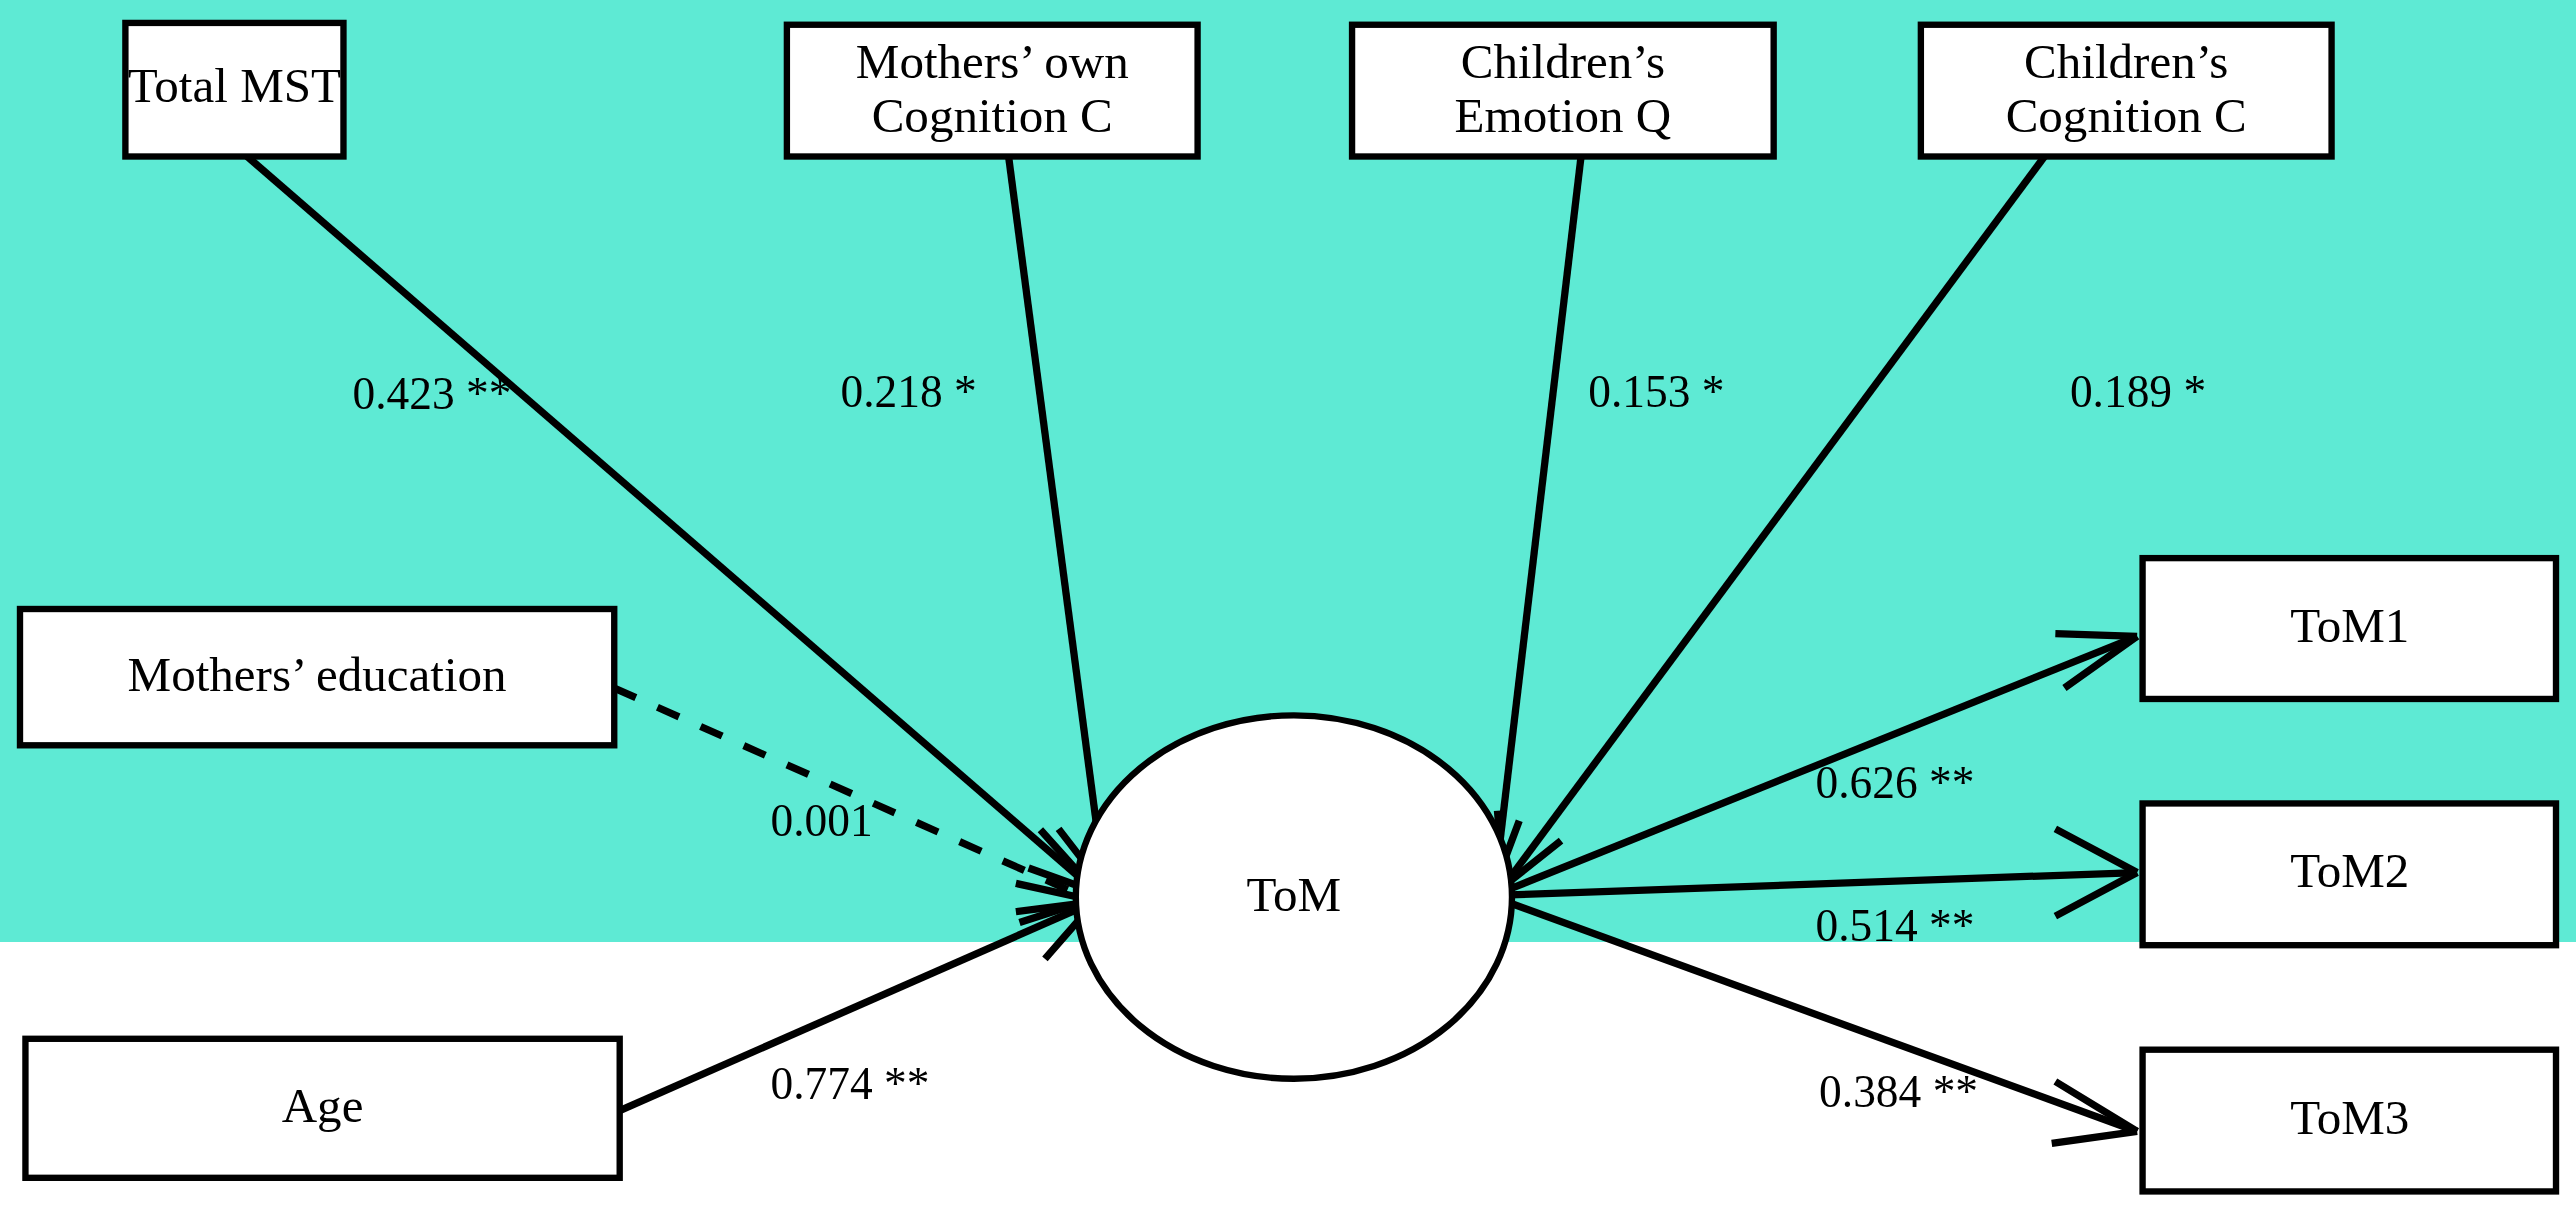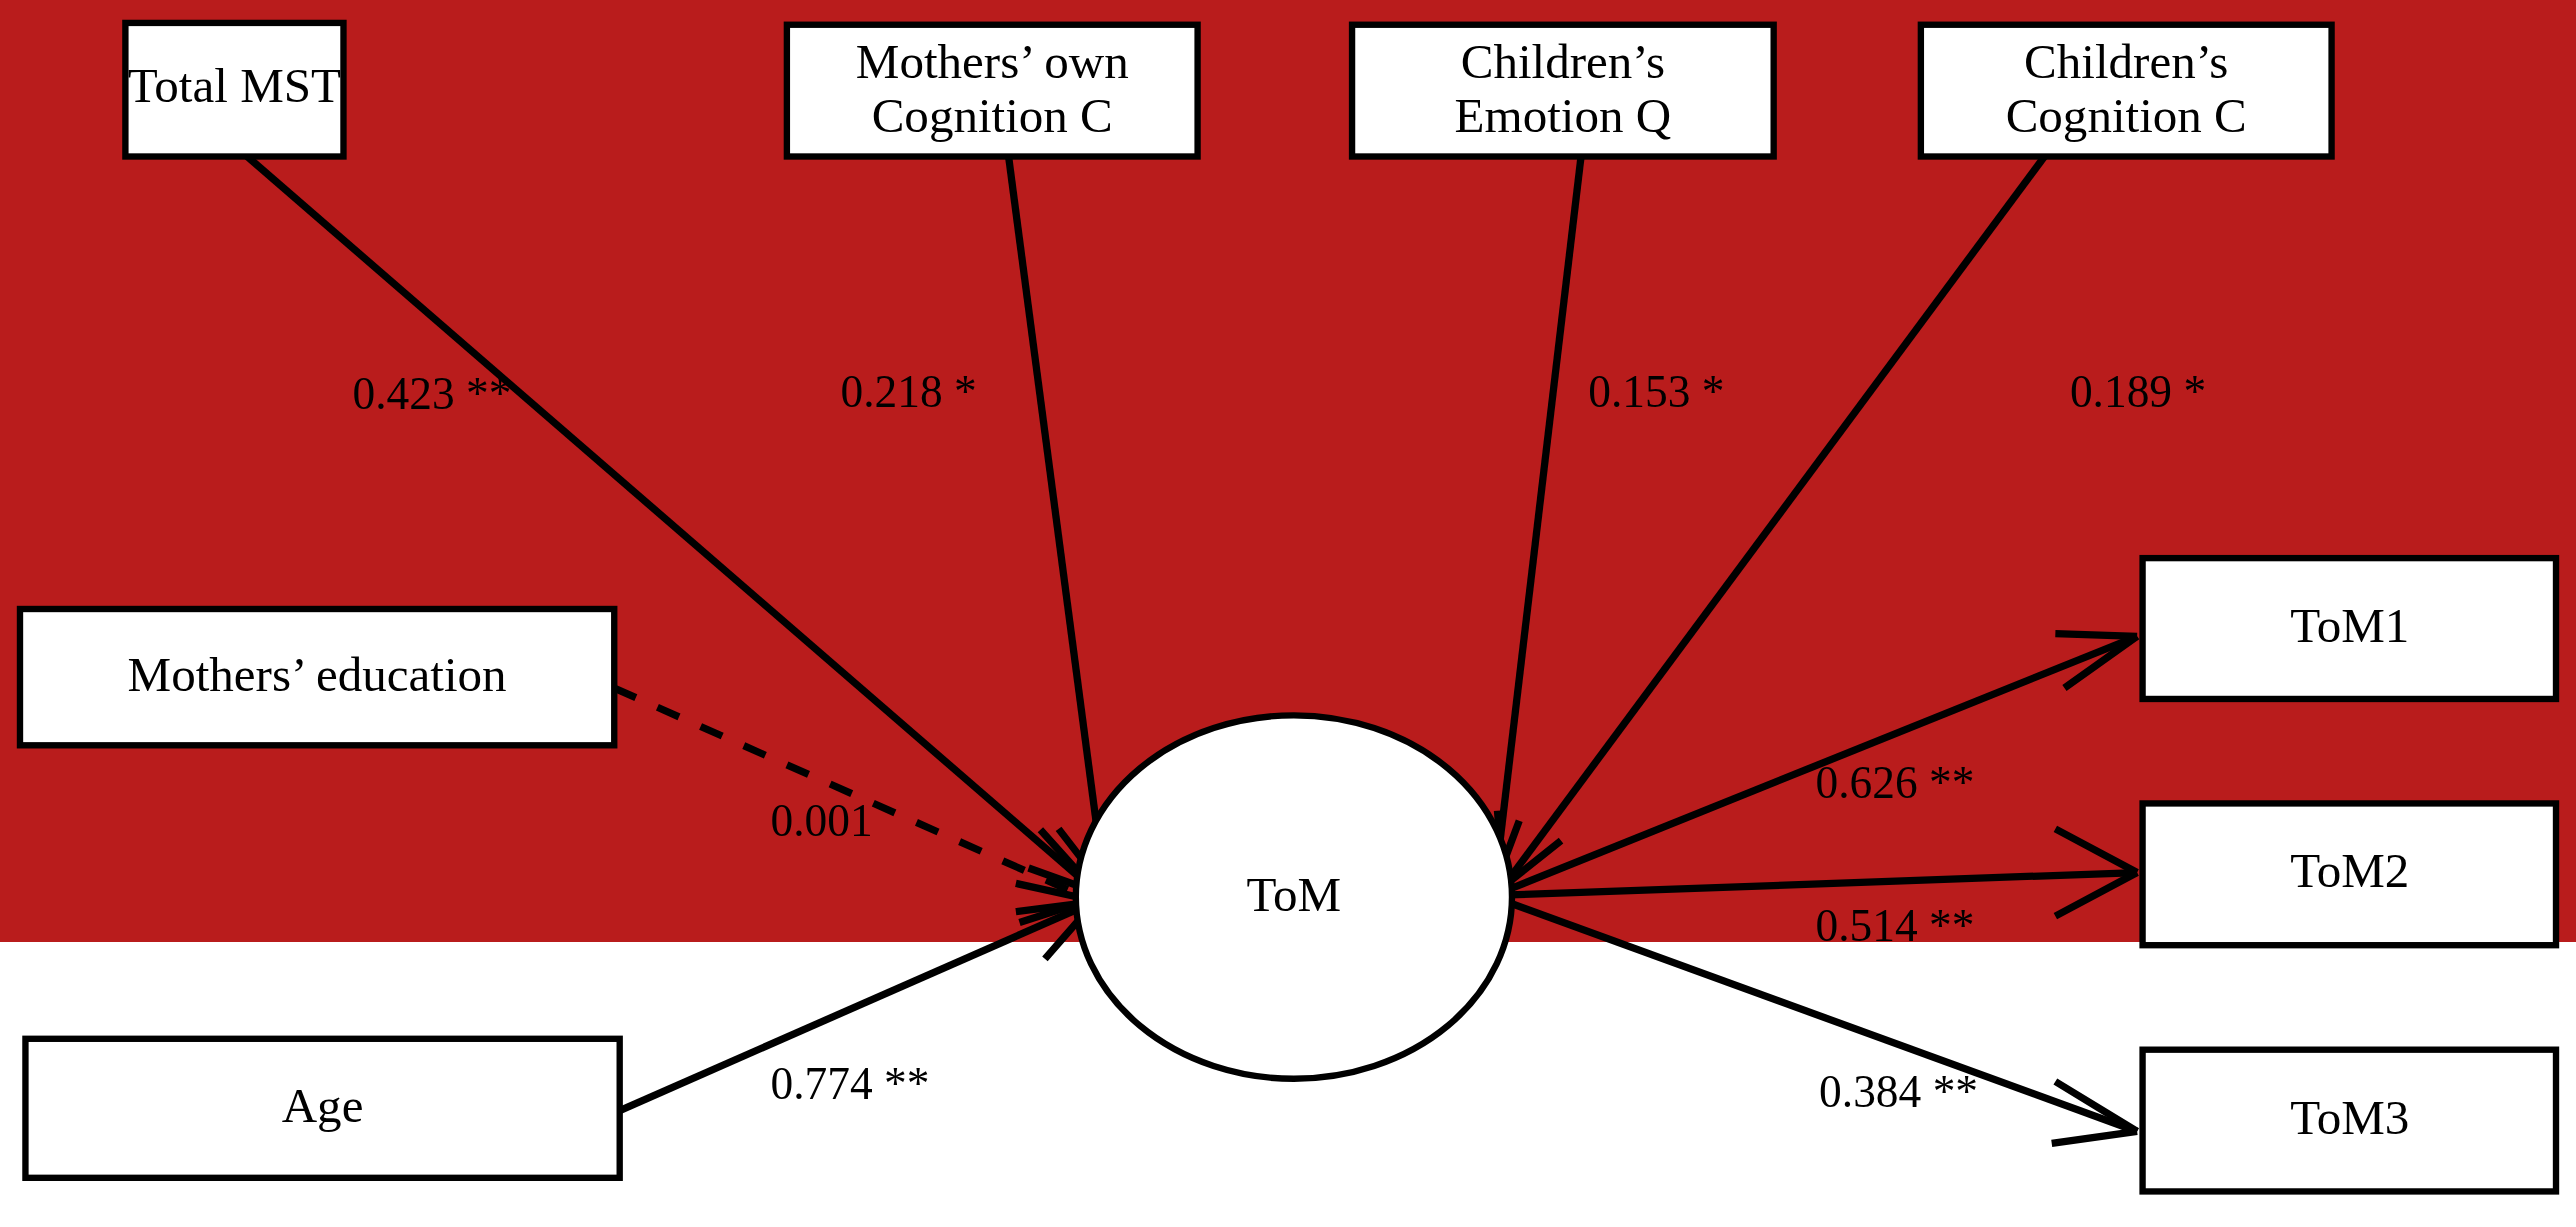--- a/index.html
+++ b/index.html
@@ -10,21 +10,21 @@
   body {
     width: 2576px;
     height: 1228px;
     font-family: "Liberation Serif", "DejaVu Serif", serif;
     overflow: hidden;
   }
   #diagram-root {
     position: relative;
     width: 2576px;
     height: 942px;
-    background: #b91c1c;
+    background: #5eead4;
   }
   svg.canvas {
     position: absolute;
     top: 0;
     left: 0;
     width: 2576px;
     height: 1228px;
   }
   .node-box {
     fill: #ffffff;

